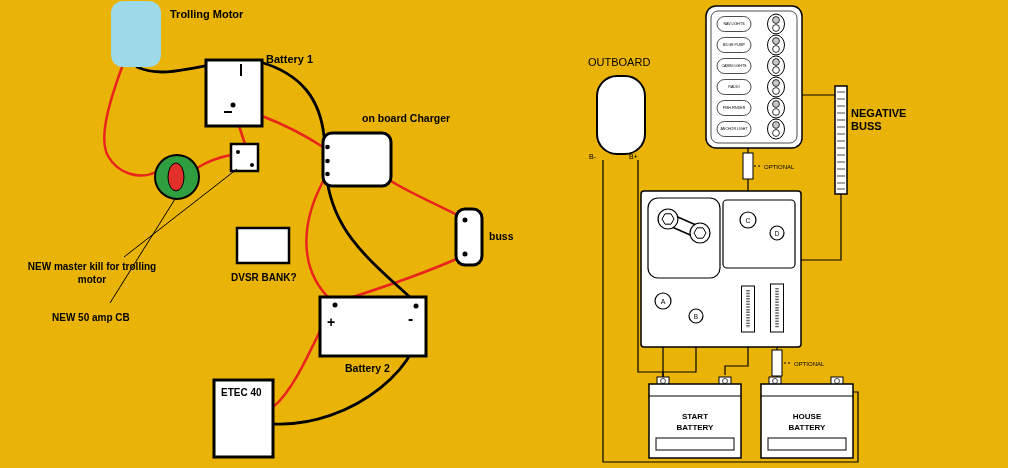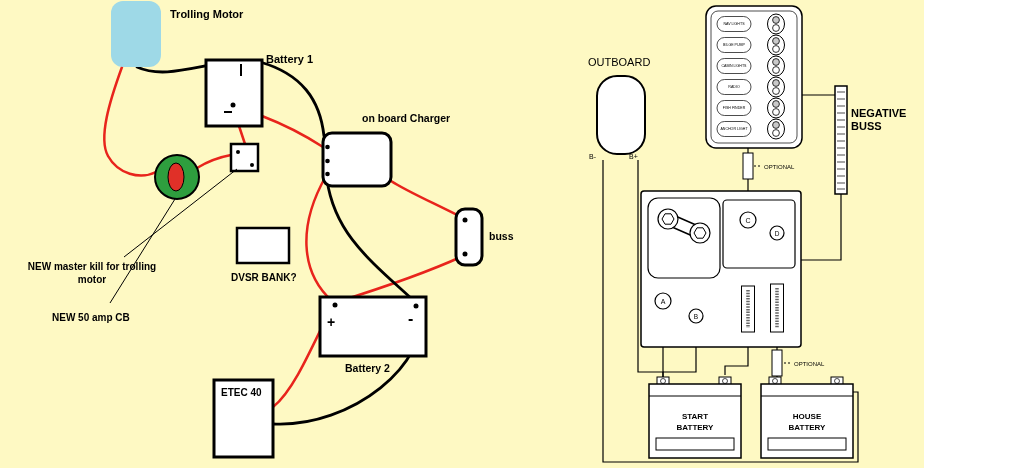--- a/index.html
+++ b/index.html
@@ -1,16 +1,16 @@
 <!DOCTYPE html>
 <html style="--motor_blue: #9ed9e7; --kill_green: #2e9e3e; --kill_red: #e03028; --wire_red: #e8241c; --wire_black: #000000;"><head>
 <meta charset="utf-8">
 <style>
   html,body{margin:0;padding:0;background:#fff}
-  #stage{position:relative;width:924px;height:468px;background:#fef9c3;overflow:hidden}
+  #stage{position:relative;width:1008px;height:468px;background:#eab308;overflow:hidden}
   svg{position:absolute;left:0;top:0}
   text{font-family:"Liberation Sans",sans-serif;fill:#000}
   .bold{font-weight:bold}
   .ln{fill:none;stroke:#000}
   .box{fill:#fff;stroke:#000}
   .b3{stroke-width:3}.b25{stroke-width:2.5}.b2{stroke-width:2}.b15{stroke-width:1.5}
   .b12{stroke-width:1.2}.b1{stroke-width:1}.b07{stroke-width:.7}
   .wire{fill:none;stroke-linecap:round}
   .wire.red{stroke:var(--wire_red,#e8241c);stroke-width:2.5}
   .wire.blk{stroke:var(--wire_black,#000);stroke-width:2.8}

